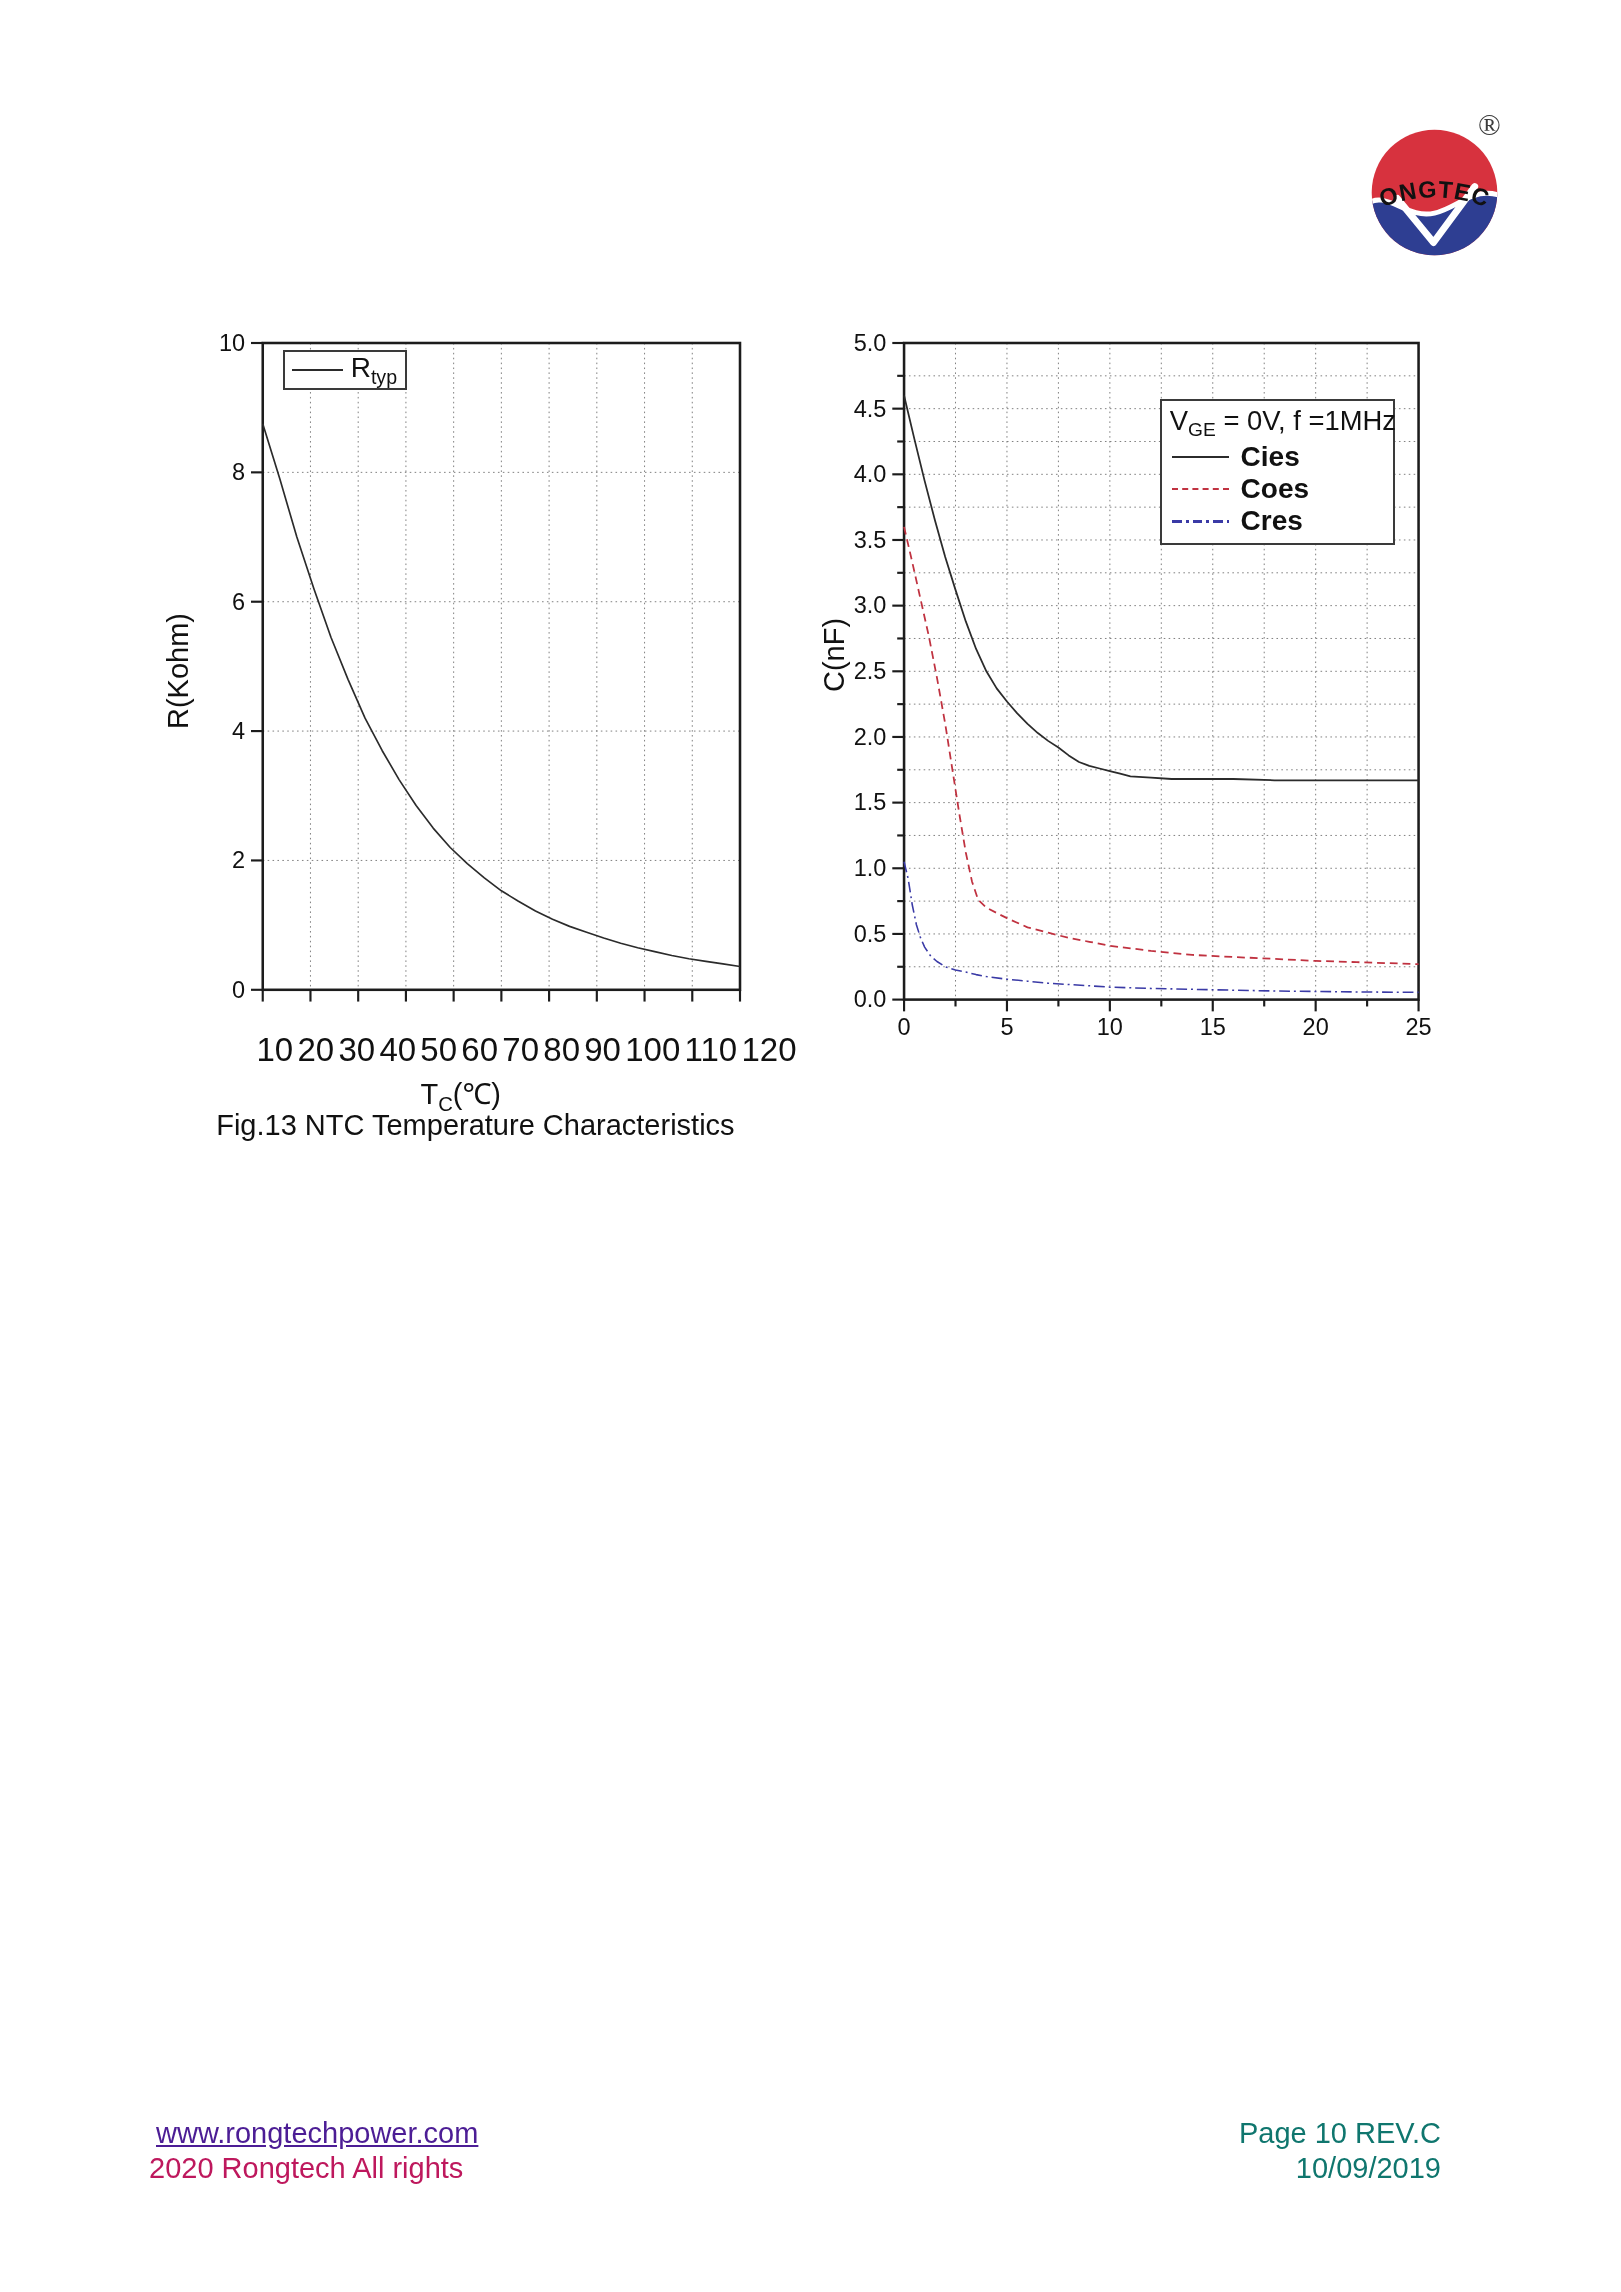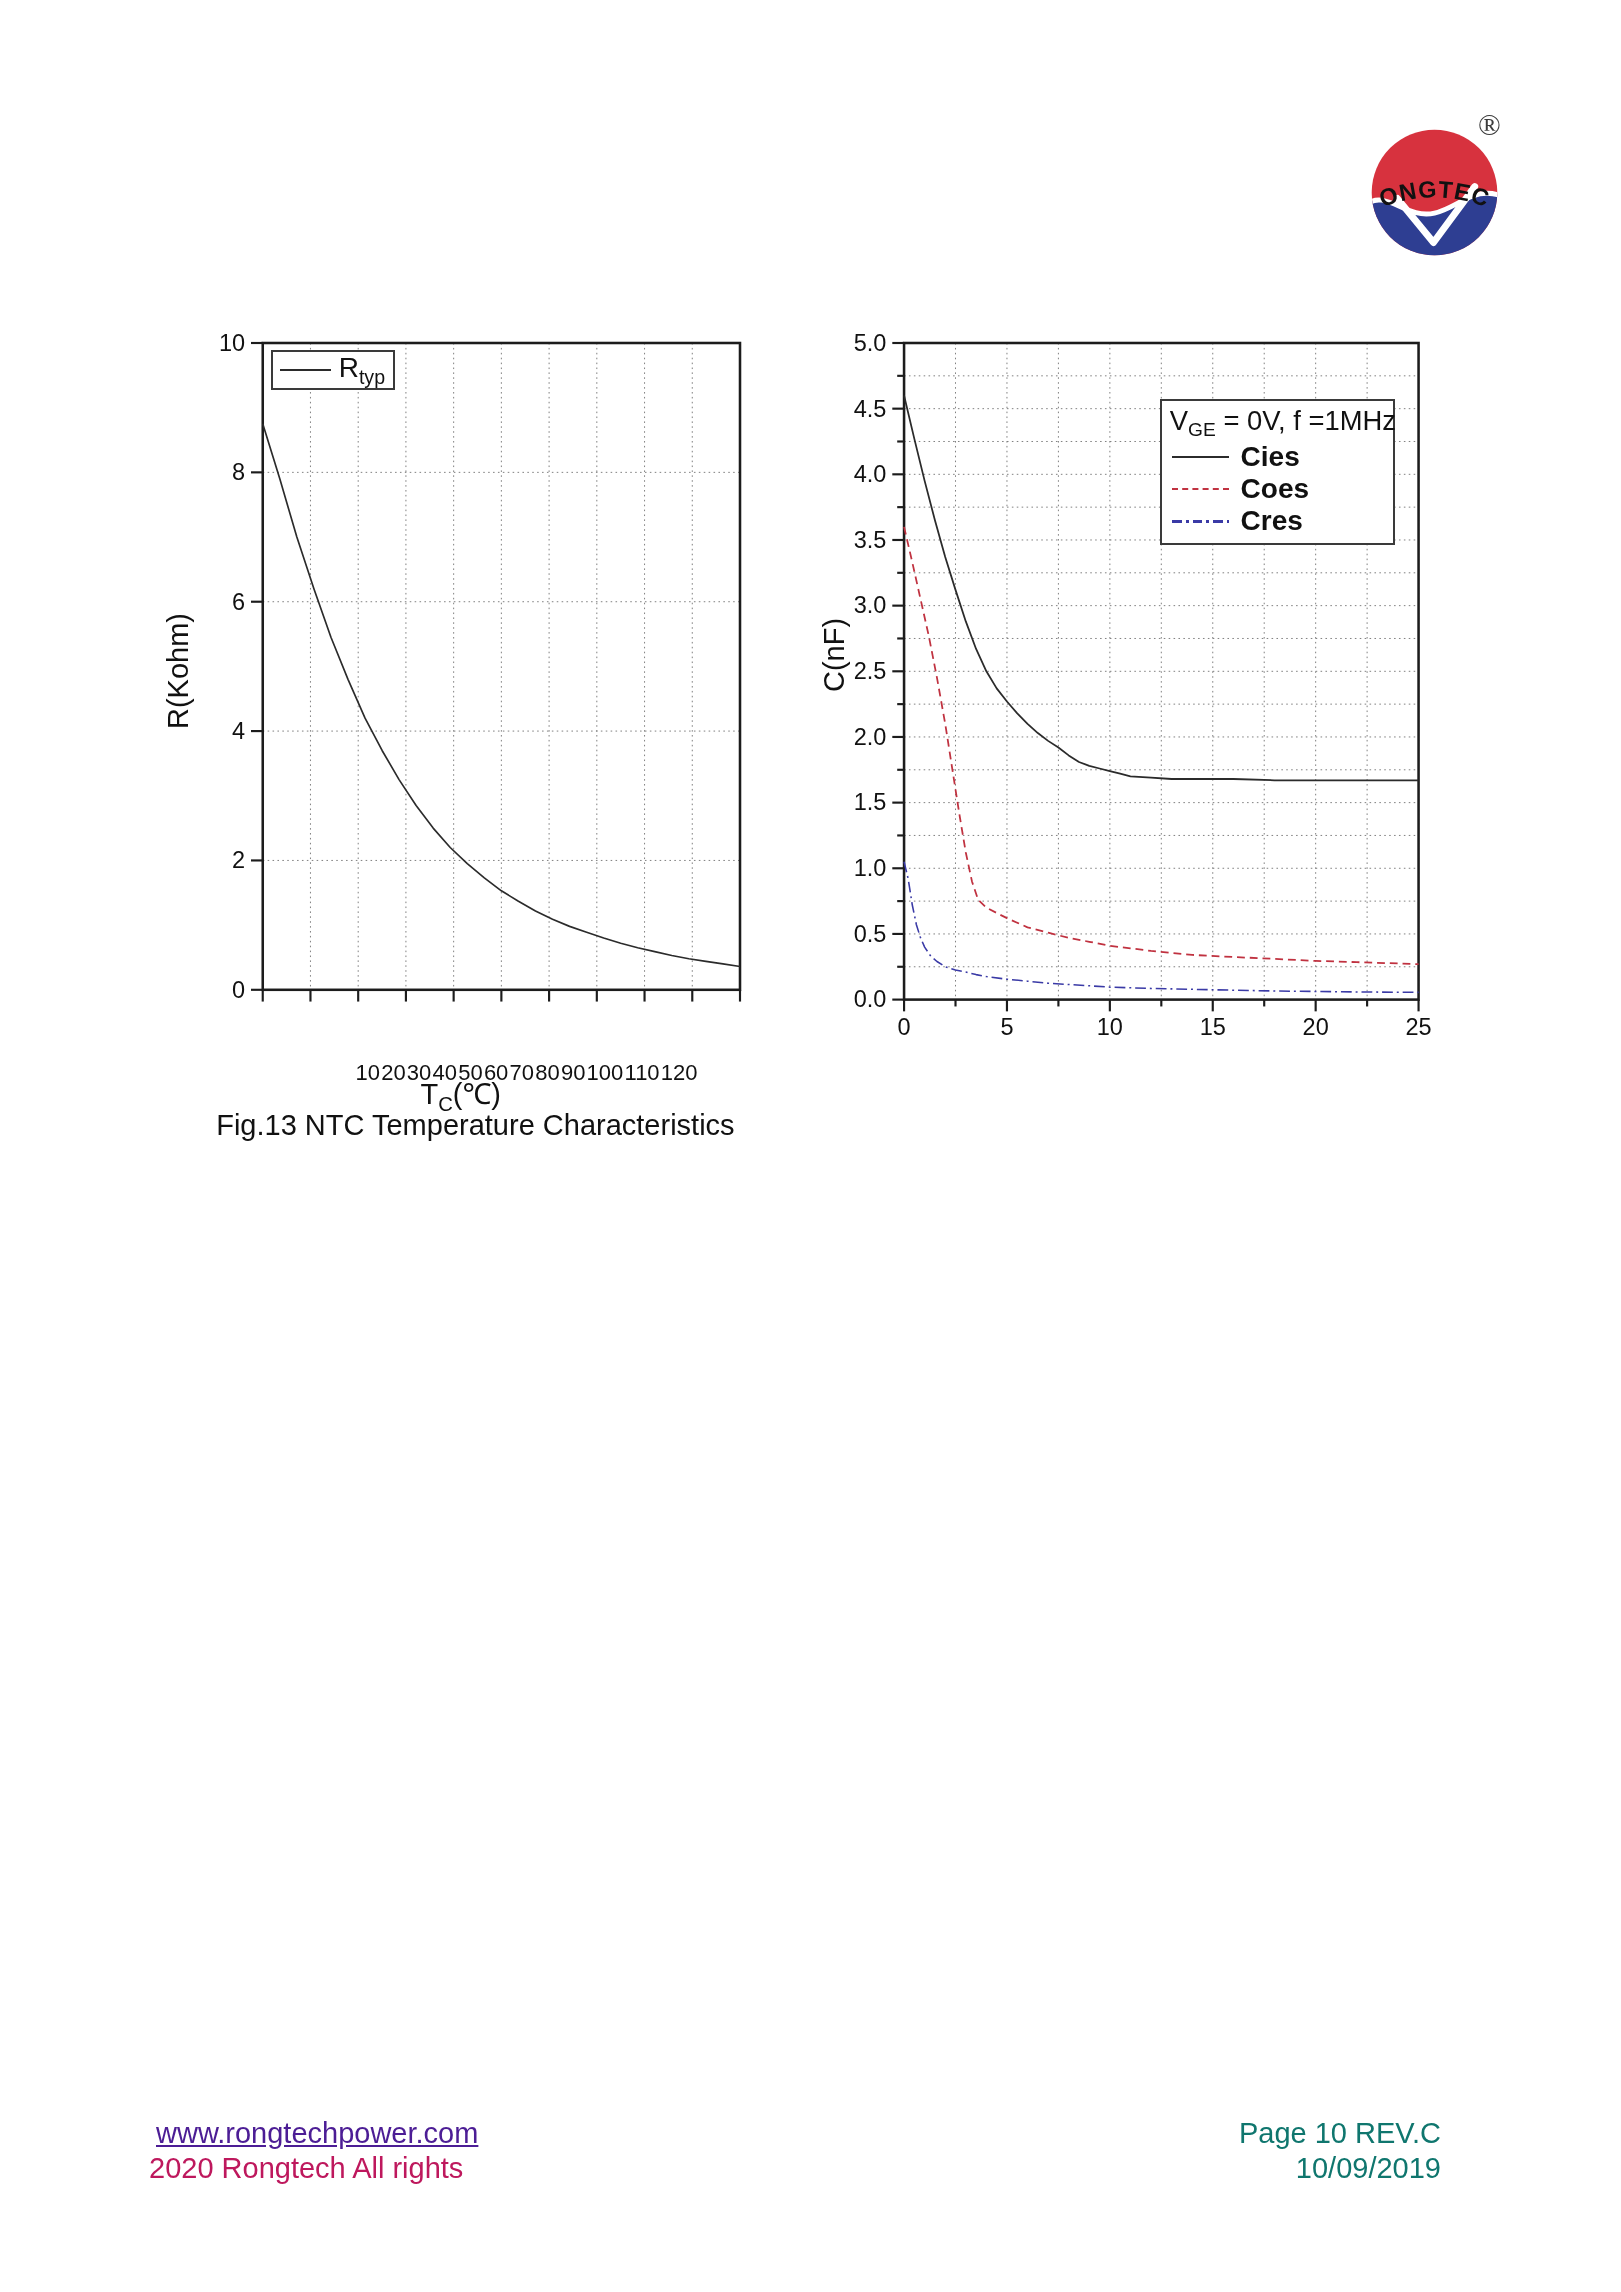--- a/index.html
+++ b/index.html
@@ -5,28 +5,28 @@
   html,body{margin:0;padding:0;background:#e8e8e8;}
   .page{position:relative;width:1621px;height:2293px;background:#ffffff;margin:0 auto;
         font-family:"Liberation Sans",sans-serif;color:#111;overflow:hidden;}
   .figwrap{position:absolute;}
   svg text{font-family:"Liberation Sans",sans-serif;font-size:24px;fill:#111;}
   svg .grid{stroke:#7e7e7e;stroke-width:1;stroke-dasharray:1.6 3.4;}
   svg .frame{fill:none;stroke:#1c1c1c;stroke-width:2.6;}
   svg .tick{stroke:#1c1c1c;stroke-width:2.2;}
   .ylab{position:absolute;font-size:29px;white-space:nowrap;
         transform:translate(-50%,-50%) rotate(-90deg);}
-  .xtickstr{position:absolute;font-size:22px;text-align:center;white-space:nowrap;
-            word-spacing:-4.9px;letter-spacing:0px;margin-top:29px;}
+  .xtickstr{position:absolute;font-size:33px;text-align:center;white-space:nowrap;
+            word-spacing:-4.9px;letter-spacing:0px;}
   .xlab{position:absolute;font-size:29px;text-align:center;white-space:nowrap;}
   .caption{position:absolute;font-size:29px;text-align:center;white-space:nowrap;}
   sub{font-size:70%;}
   
   .legend{position:absolute;border:2px solid #3a3a3a;background:#fff;box-sizing:border-box;}
-  .legend13{display:flex;align-items:center;}
+  .legend13{display:flex;align-items:center;margin-left:12px;}
   .lsample{display:inline-block;height:0;}
   .ls-solid{border-top:2.9px solid #2b2b2b;}
   .ls-dashed{border-top:2.9px dashed #c03240;}
   .ls-dashdot{height:2.9px;border:none;
     background:repeating-linear-gradient(90deg,#3a3aa6 0 9.8px,transparent 9.8px 13.7px,#3a3aa6 13.7px 16.7px,transparent 16.7px 20.6px);}
   .legend14{padding:3.9px 7.8px 5.9px 7.8px;margin-top:48px;}
   .l14title{font-size:27.4px;white-space:nowrap;}
   .lrow{display:flex;align-items:center;height:32px;font-weight:bold;}
   .lrow .lsample{width:57px;margin-left:2px;margin-right:11.8px;flex:0 0 auto;}
   .lrow .lname{font-size:28px;}

